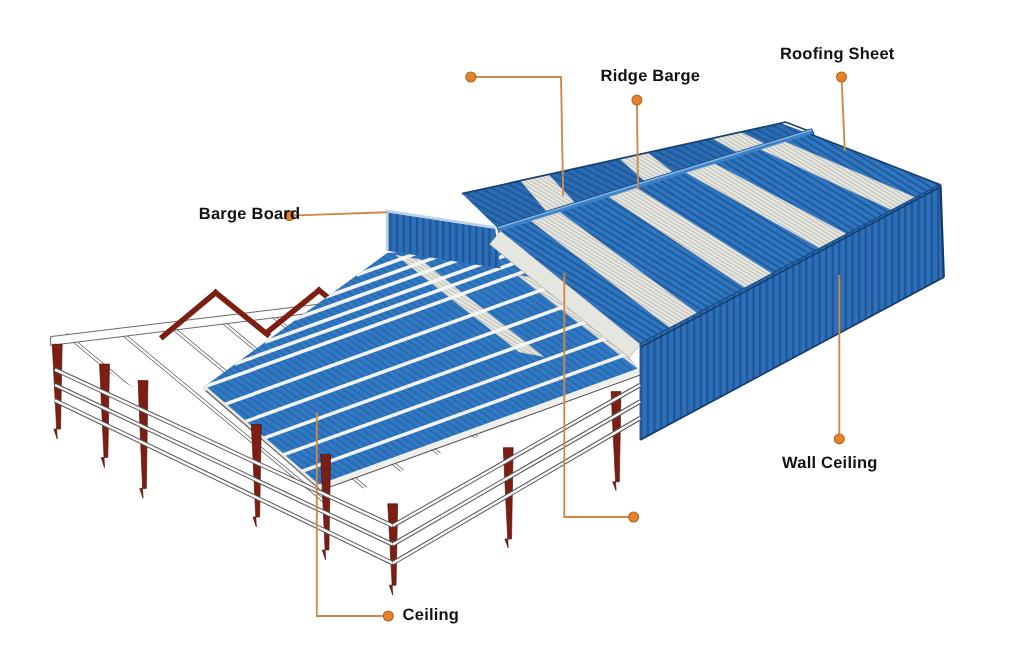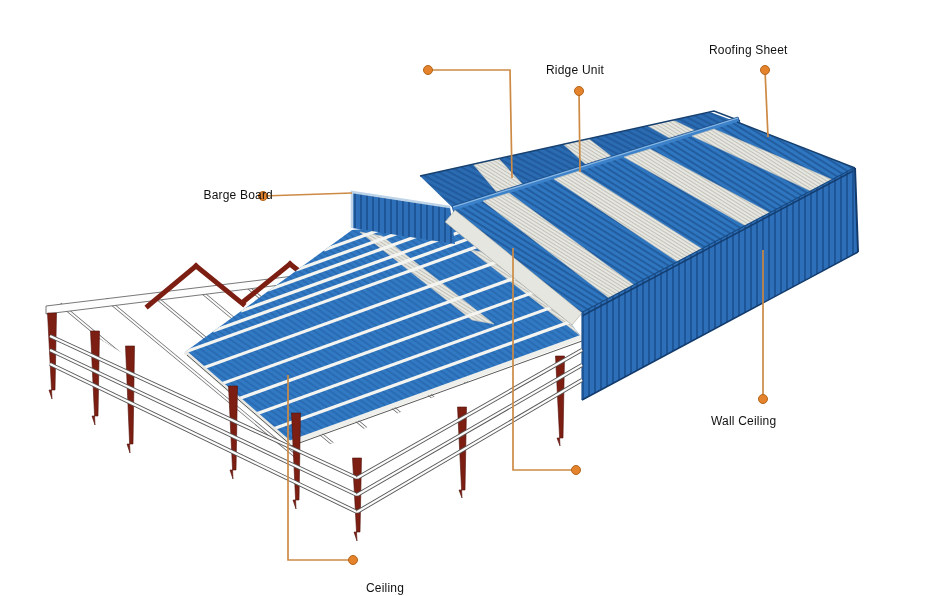--- a/index.html
+++ b/index.html
@@ -3,30 +3,30 @@
 <meta charset="utf-8">
 <style>
   html,body{margin:0;padding:0;background:var(--background,#fff);}
   .stage{
     position:relative;width:941px;height:596px;overflow:hidden;
     background:var(--background,#ffffff);
     font-family:"Liberation Sans", sans-serif;
   }
   .stage svg{position:absolute;left:0;top:0;}
   .lbl{
-    position:absolute;font-size:12px;line-height:18px;font-weight:400;
+    position:absolute;font-size:15px;line-height:18px;font-weight:700;
     color:var(--label-text,#111);white-space:nowrap;letter-spacing:.2px;
   }
   .lbl-transparent{right:521px;top:62px;}
   .lbl-ridge{left:546px;top:61px;}
   .lbl-roofing{left:709px;top:41px;}
   .lbl-barge{right:668px;top:186px;}
   .lbl-wall{left:711px;top:412px;}
   .lbl-sidewall{left:590px;top:461px;}
-  .lbl-ceiling{left:366px;top:551px;margin-top:28px;}
+  .lbl-ceiling{left:366px;top:551px;}
 
   
   .pb-roof{fill:var(--roof-blue,#2f76c0);}
   .pl-roof{stroke:var(--rib-blue,#1d5596);stroke-width:1.5;}
   .pb-far{fill:var(--roof-dark-blue,#2a6bb2);}
   .pb-mid{fill:var(--mid-blue,#3179c3);}
   .pl-mid{stroke:var(--mid-rib,#2563ab);stroke-width:1.2;}
   .pb-wall{fill:var(--wall-blue,#2d6fb9);}
   .pl-wall{stroke:var(--rib-blue,#1d5596);stroke-width:2;}
   .pb-sky{fill:var(--skylight,#e9e9e4);}
@@ -215,19 +215,19 @@
     <circle class="dot" cx="763" cy="399" r="4.5"></circle>
 
     <polyline class="leader" points="576,470 513,470 513,248"></polyline>
     <circle class="dot" cx="576" cy="470" r="4.5"></circle>
 
     <polyline class="leader" points="353,560 288,560 288,375"></polyline>
     <circle class="dot" cx="353" cy="560" r="4.5"></circle>
   </g>
 </svg>
 
-<div class="lbl lbl-ridge">Ridge Unit</div>
+<div class="lbl lbl-ridge">Ridge Barge</div>
 <div class="lbl lbl-roofing">Roofing Sheet</div>
 <div class="lbl lbl-barge">Barge Board</div>
 <div class="lbl lbl-wall">Wall Ceiling</div>
 <div class="lbl lbl-ceiling">Ceiling</div>
 
 </div>
 
 </body></html>

